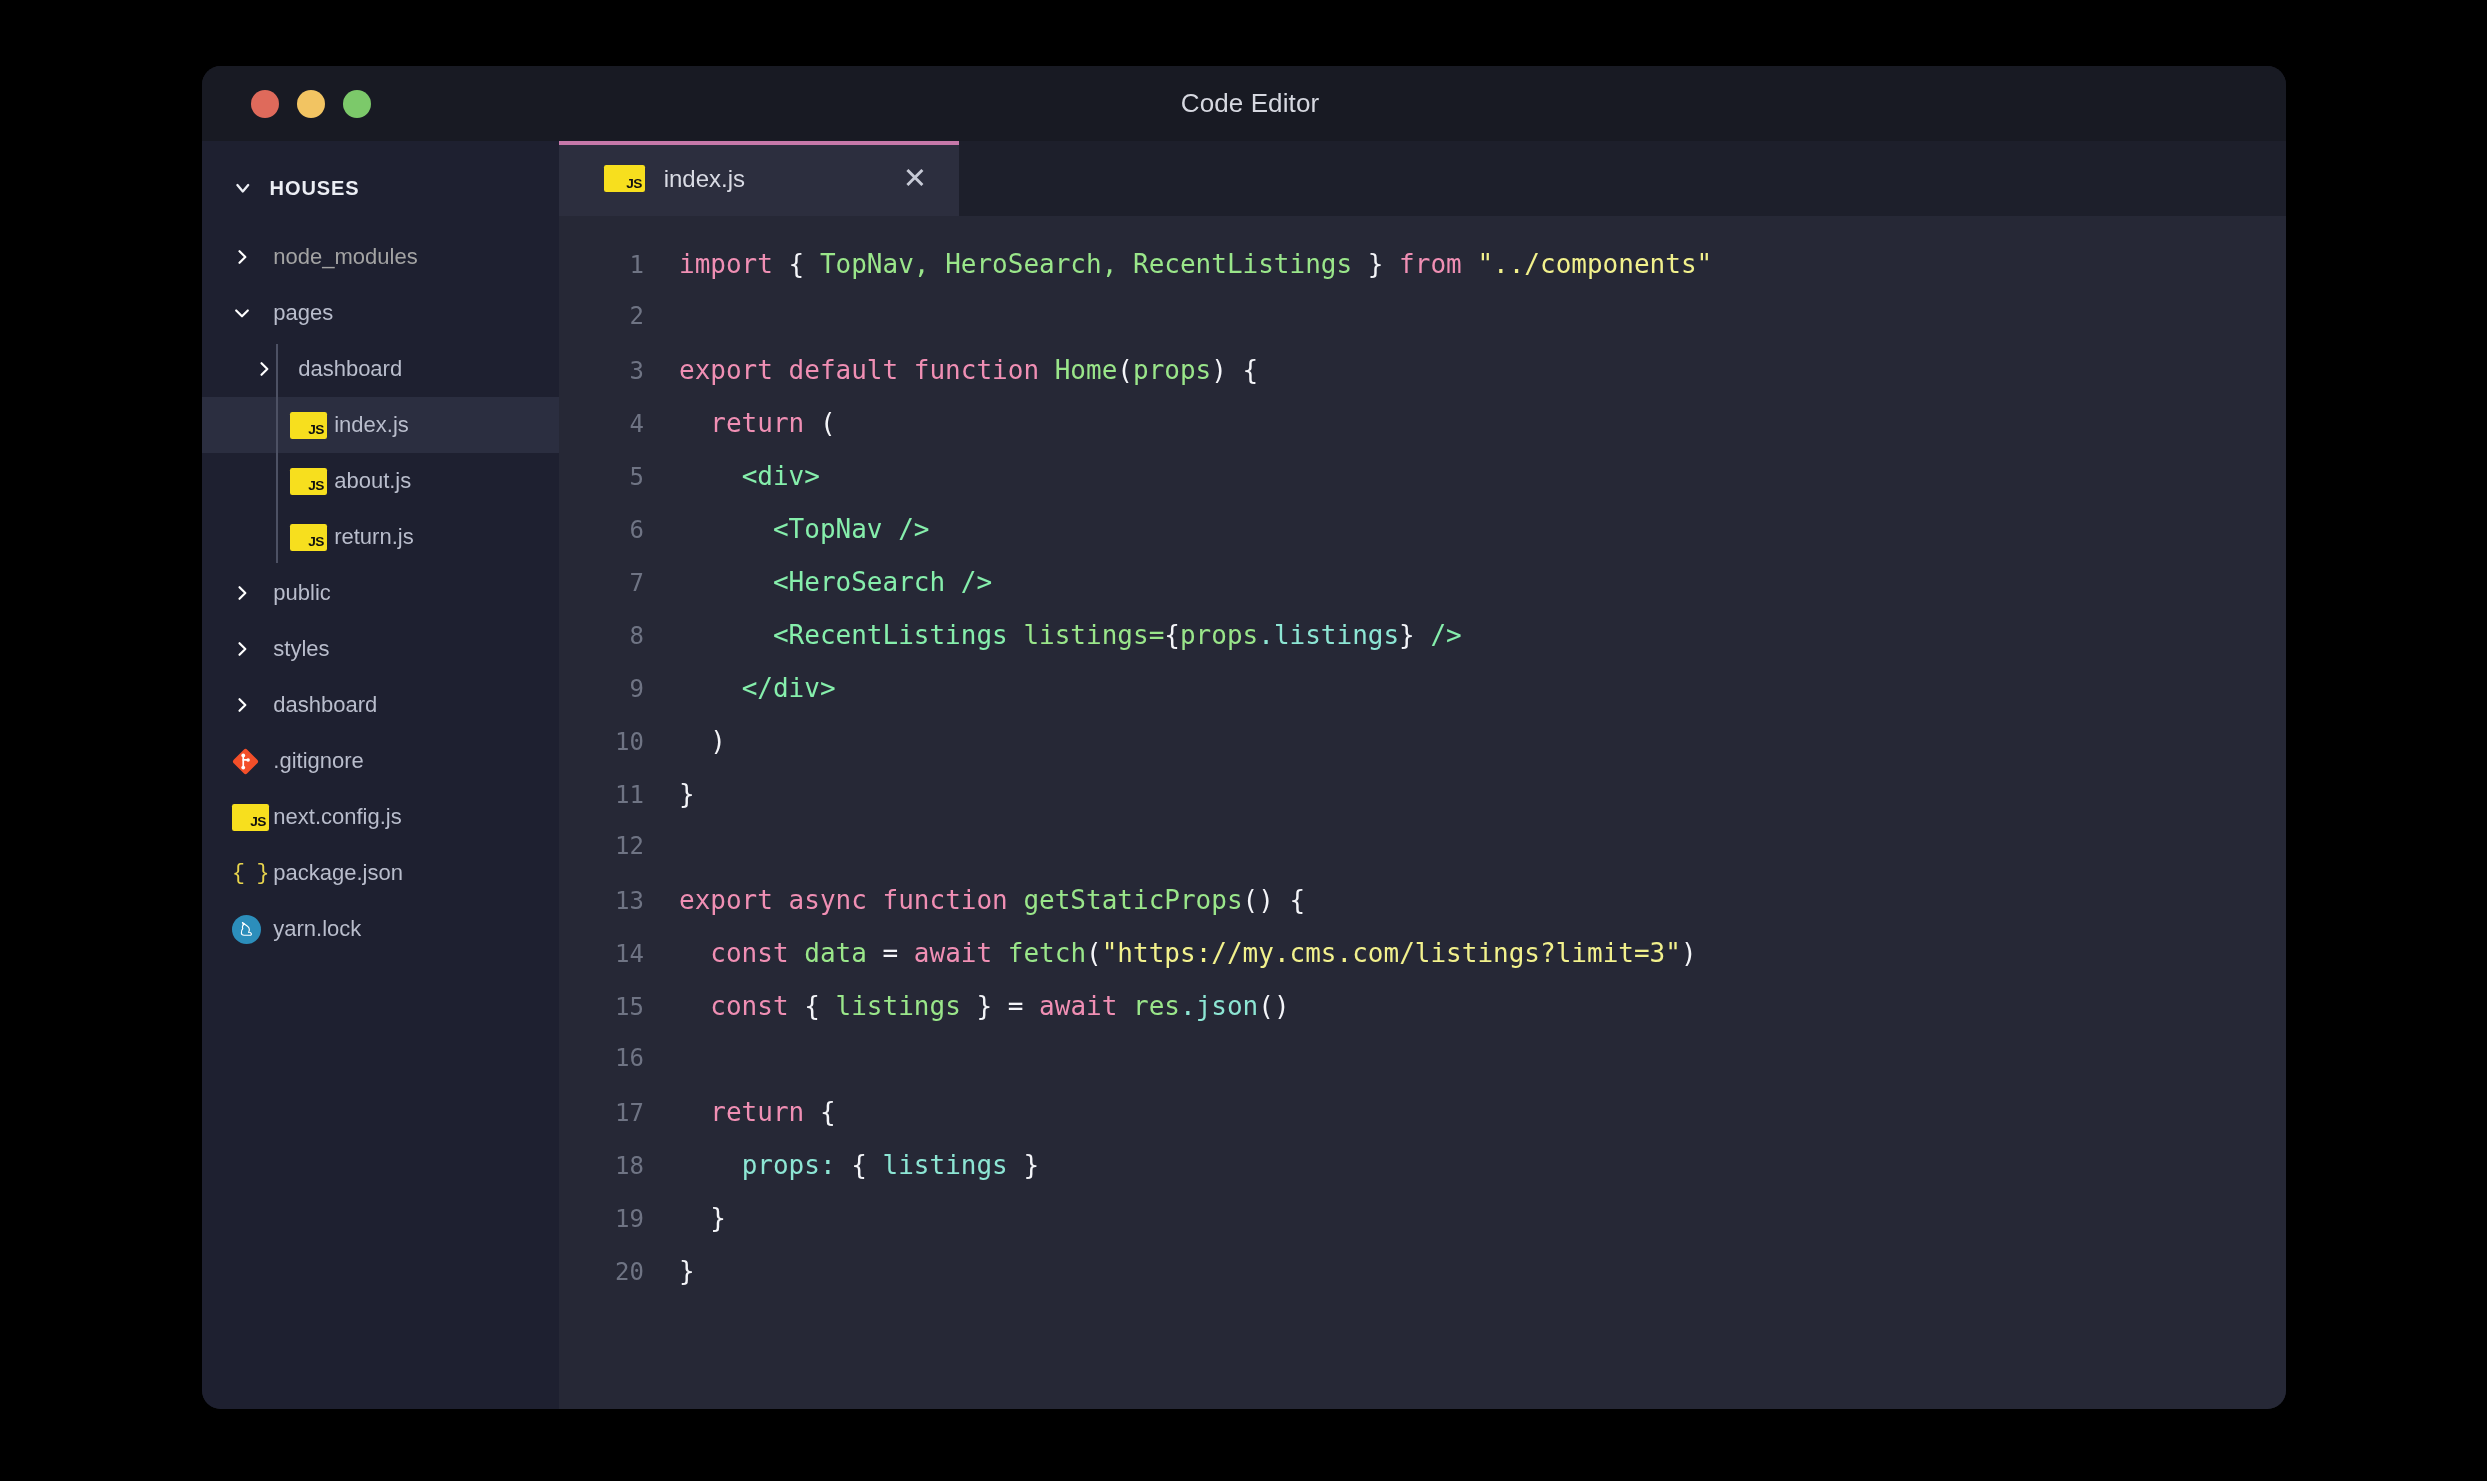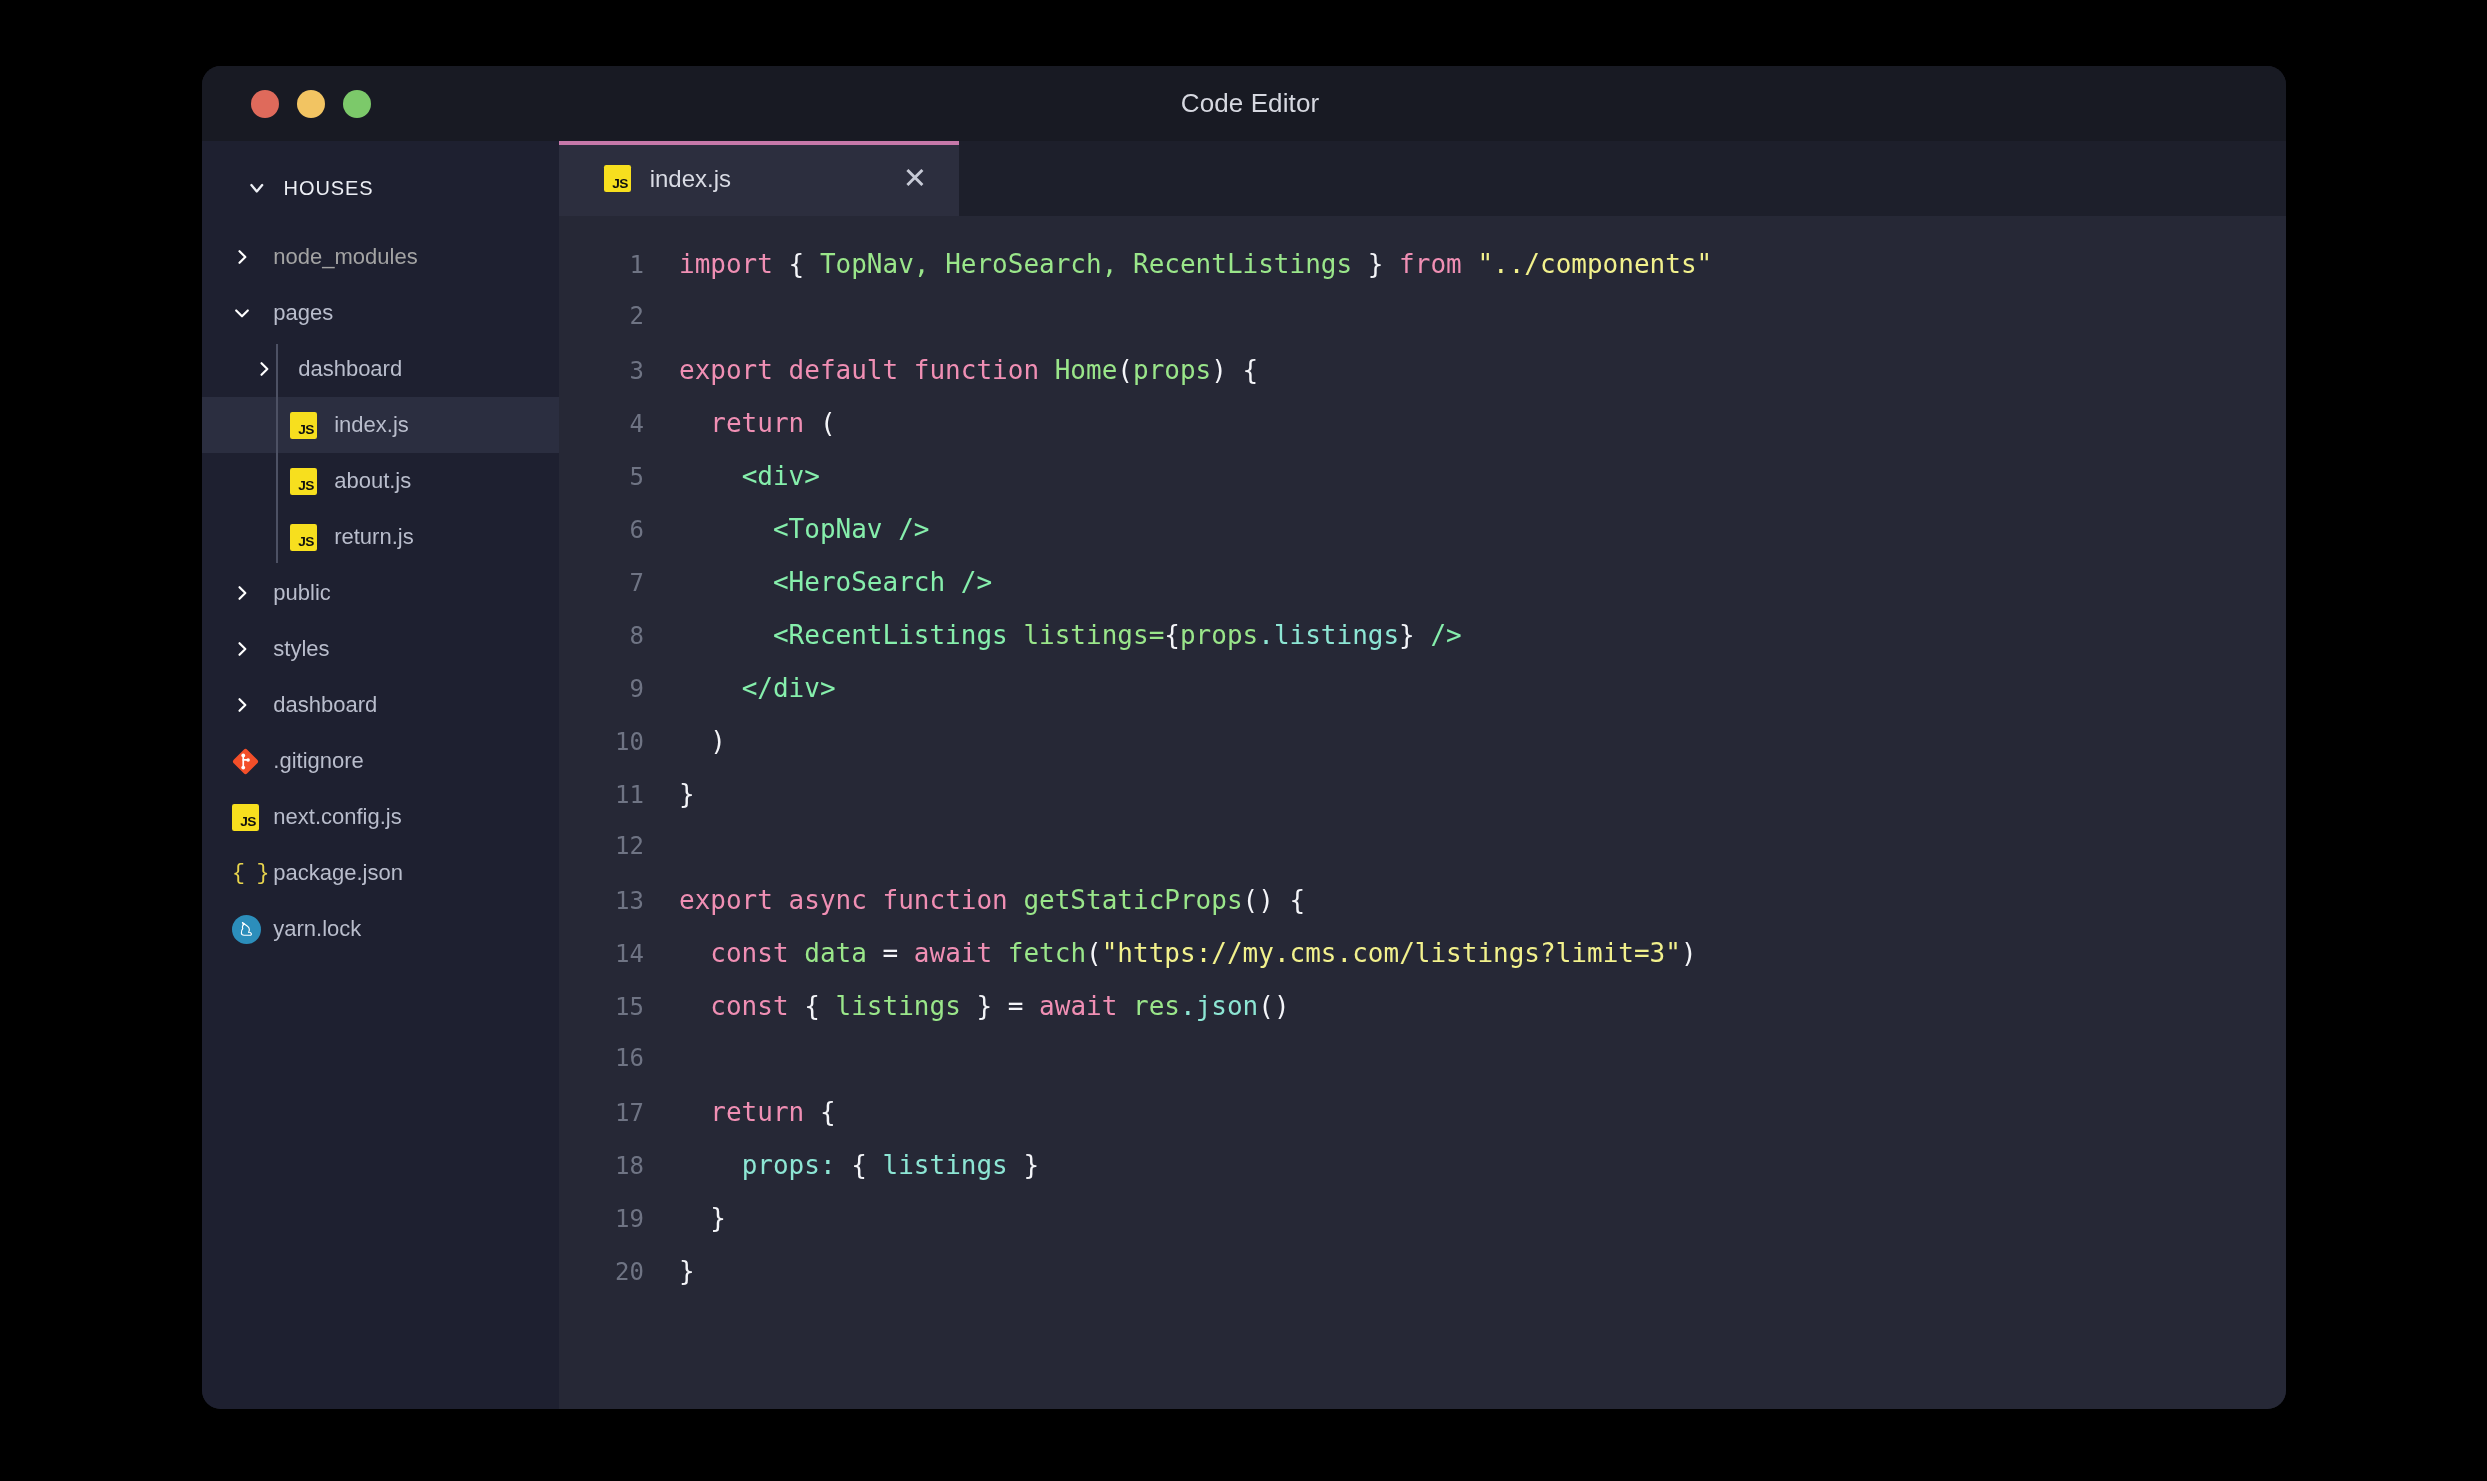--- a/index.html
+++ b/index.html
@@ -74,24 +74,24 @@
     flex: 0 0 357px;
     background: #1e2030;
     padding-top: 24.5px;
     box-sizing: border-box;
     overflow: hidden;
   }
   .sb-header {
     display: flex;
     align-items: center;
     height: 45px;
-    padding-left: 44px;
+    padding-left: 30px;
     color: #eceef4;
     font-size: 20px;
-    font-weight: 400;
+    font-weight: 700;
     letter-spacing: 0.9px;
   }
   .sb-header .chev { margin-right: 16px; }
 
   .tree { margin-top: 18.7px; position: relative; }
 
   .row {
     position: relative;
     display: flex;
     align-items: center;
@@ -116,21 +116,21 @@
     justify-content: flex-start;
   }
   .row .label { margin-left: 4.3px; }
   .row.depth1 .label,
   .row.depth2 .label { margin-left: 7.2px; }
 
   .chev svg { display: block; }
 
   
   .js-badge {
-    width: 27px; height: 27px;
+    width: 41px; height: 27px;
     background: #f7df1e;
     border-radius: 2.2px;
     color: #101010;
     font-size: 13.7px;
     font-weight: 700;
     display: flex;
     align-items: flex-end;
     justify-content: flex-end;
     padding: 0 2.9px 1.4px 0;
     box-sizing: border-box;

